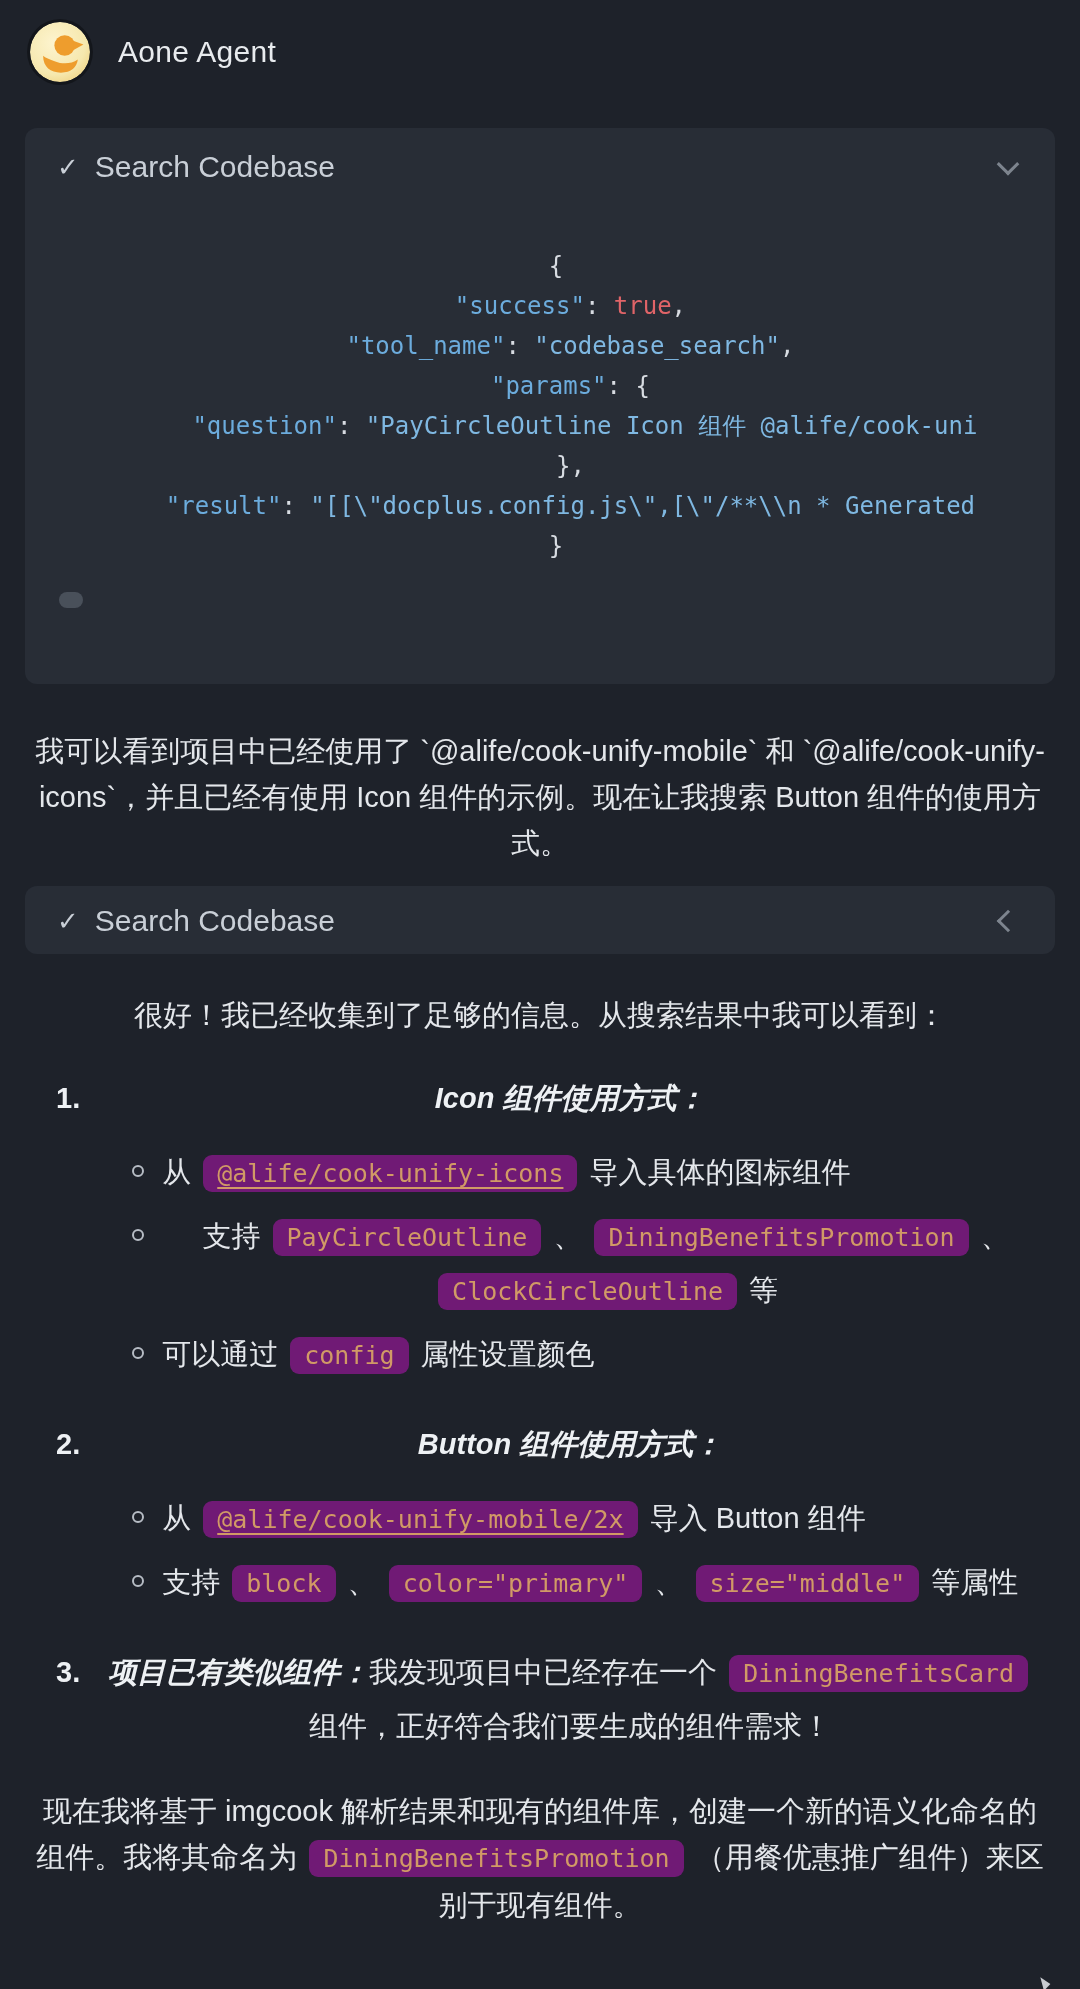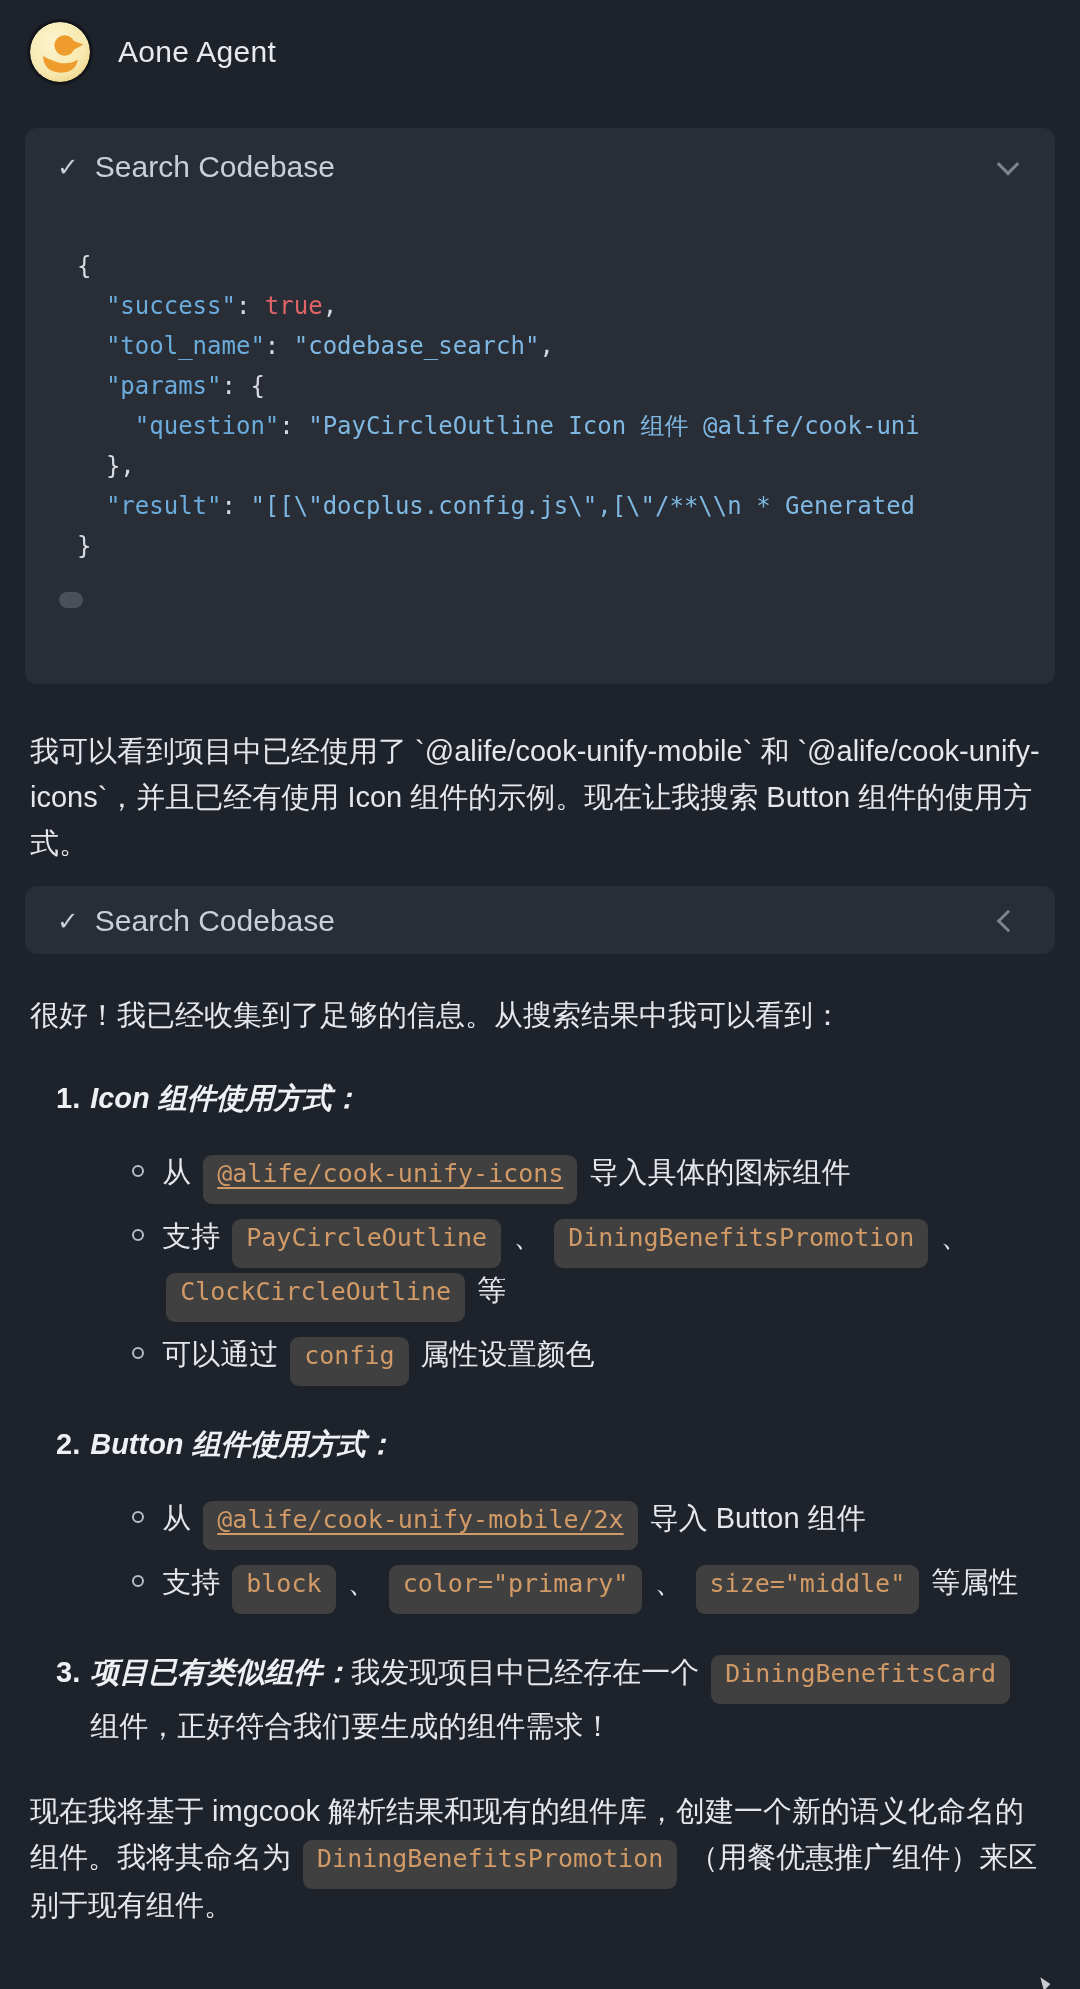--- a/index.html
+++ b/index.html
@@ -3,21 +3,21 @@
 <meta charset="utf-8">
 <style>
   * { margin:0; padding:0; box-sizing:border-box; }
   html,body { width:1080px; height:1989px; overflow:hidden; }
   body {
     background:#1e222a;
     font-family:"Liberation Sans", sans-serif;
     color:#e4e7eb;
     position:relative;
   }
-  .page { width:1080px; height:1491px; padding-top:14px; position:relative; }
+  .page { width:1080px; height:1491px; padding-top:14px; position:relative;text-align:center; }
 
   
   .agent-header { display:flex; align-items:center; gap:28px; padding:0 30px; height:76px; }
   .avatar { width:60px; height:60px; border-radius:50%; overflow:hidden; flex:0 0 auto;
             box-shadow:0 0 0 3px rgba(0,0,0,.35); }
   .agent-name { font-size:30px; font-weight:500; color:#e8ebee; letter-spacing:.3px; }
 
   
   .para { font-size:29px; line-height:46px; color:#e4e7eb; margin:28px 30px 0; }
   .para-p2 { margin-top:44px; }
@@ -45,22 +45,22 @@
   .seg-str  { color:#7fb8e2; }
   .seg-bool { color:#e06468; }
 
   .loading-pill { width:24px; height:16px; border-radius:8px; background:#49505a; margin:26px 0 0 34px; }
 
   
   .seg-plain { color:#e4e7eb; }
   .seg-bold  { color:#eef1f4; font-weight:bold;font-style:italic; }
   .seg-chip, .seg-chip-link {
     font-family:"DejaVu Sans Mono", monospace;
-    font-size:25px; background:#404040; color:#d19a66;
-    border-radius:9px; padding:4px 14px 16px; margin:8px 4px;
+    font-size:25px; background:#701a75; color:#d19a66;
+    border-radius:9px; padding:4px 14px 4px; margin:8px 4px;
     white-space:nowrap;
   }
   .seg-chip-link { text-decoration:underline; text-underline-offset:5px; cursor:pointer; }
 
   
   .num-list { margin:34px 30px 0; }
   .list-item { display:flex; margin-bottom:26px; padding-left:26px; }
   .list-marker { font-size:29px; line-height:52px; font-weight:bold; color:#eef1f4; flex:0 0 auto; margin-right:10px; }
   .list-body { font-size:29px; line-height:52px; flex:1 1 auto; }
   .bullet-group { margin-top:22px; padding-left:42px; }

